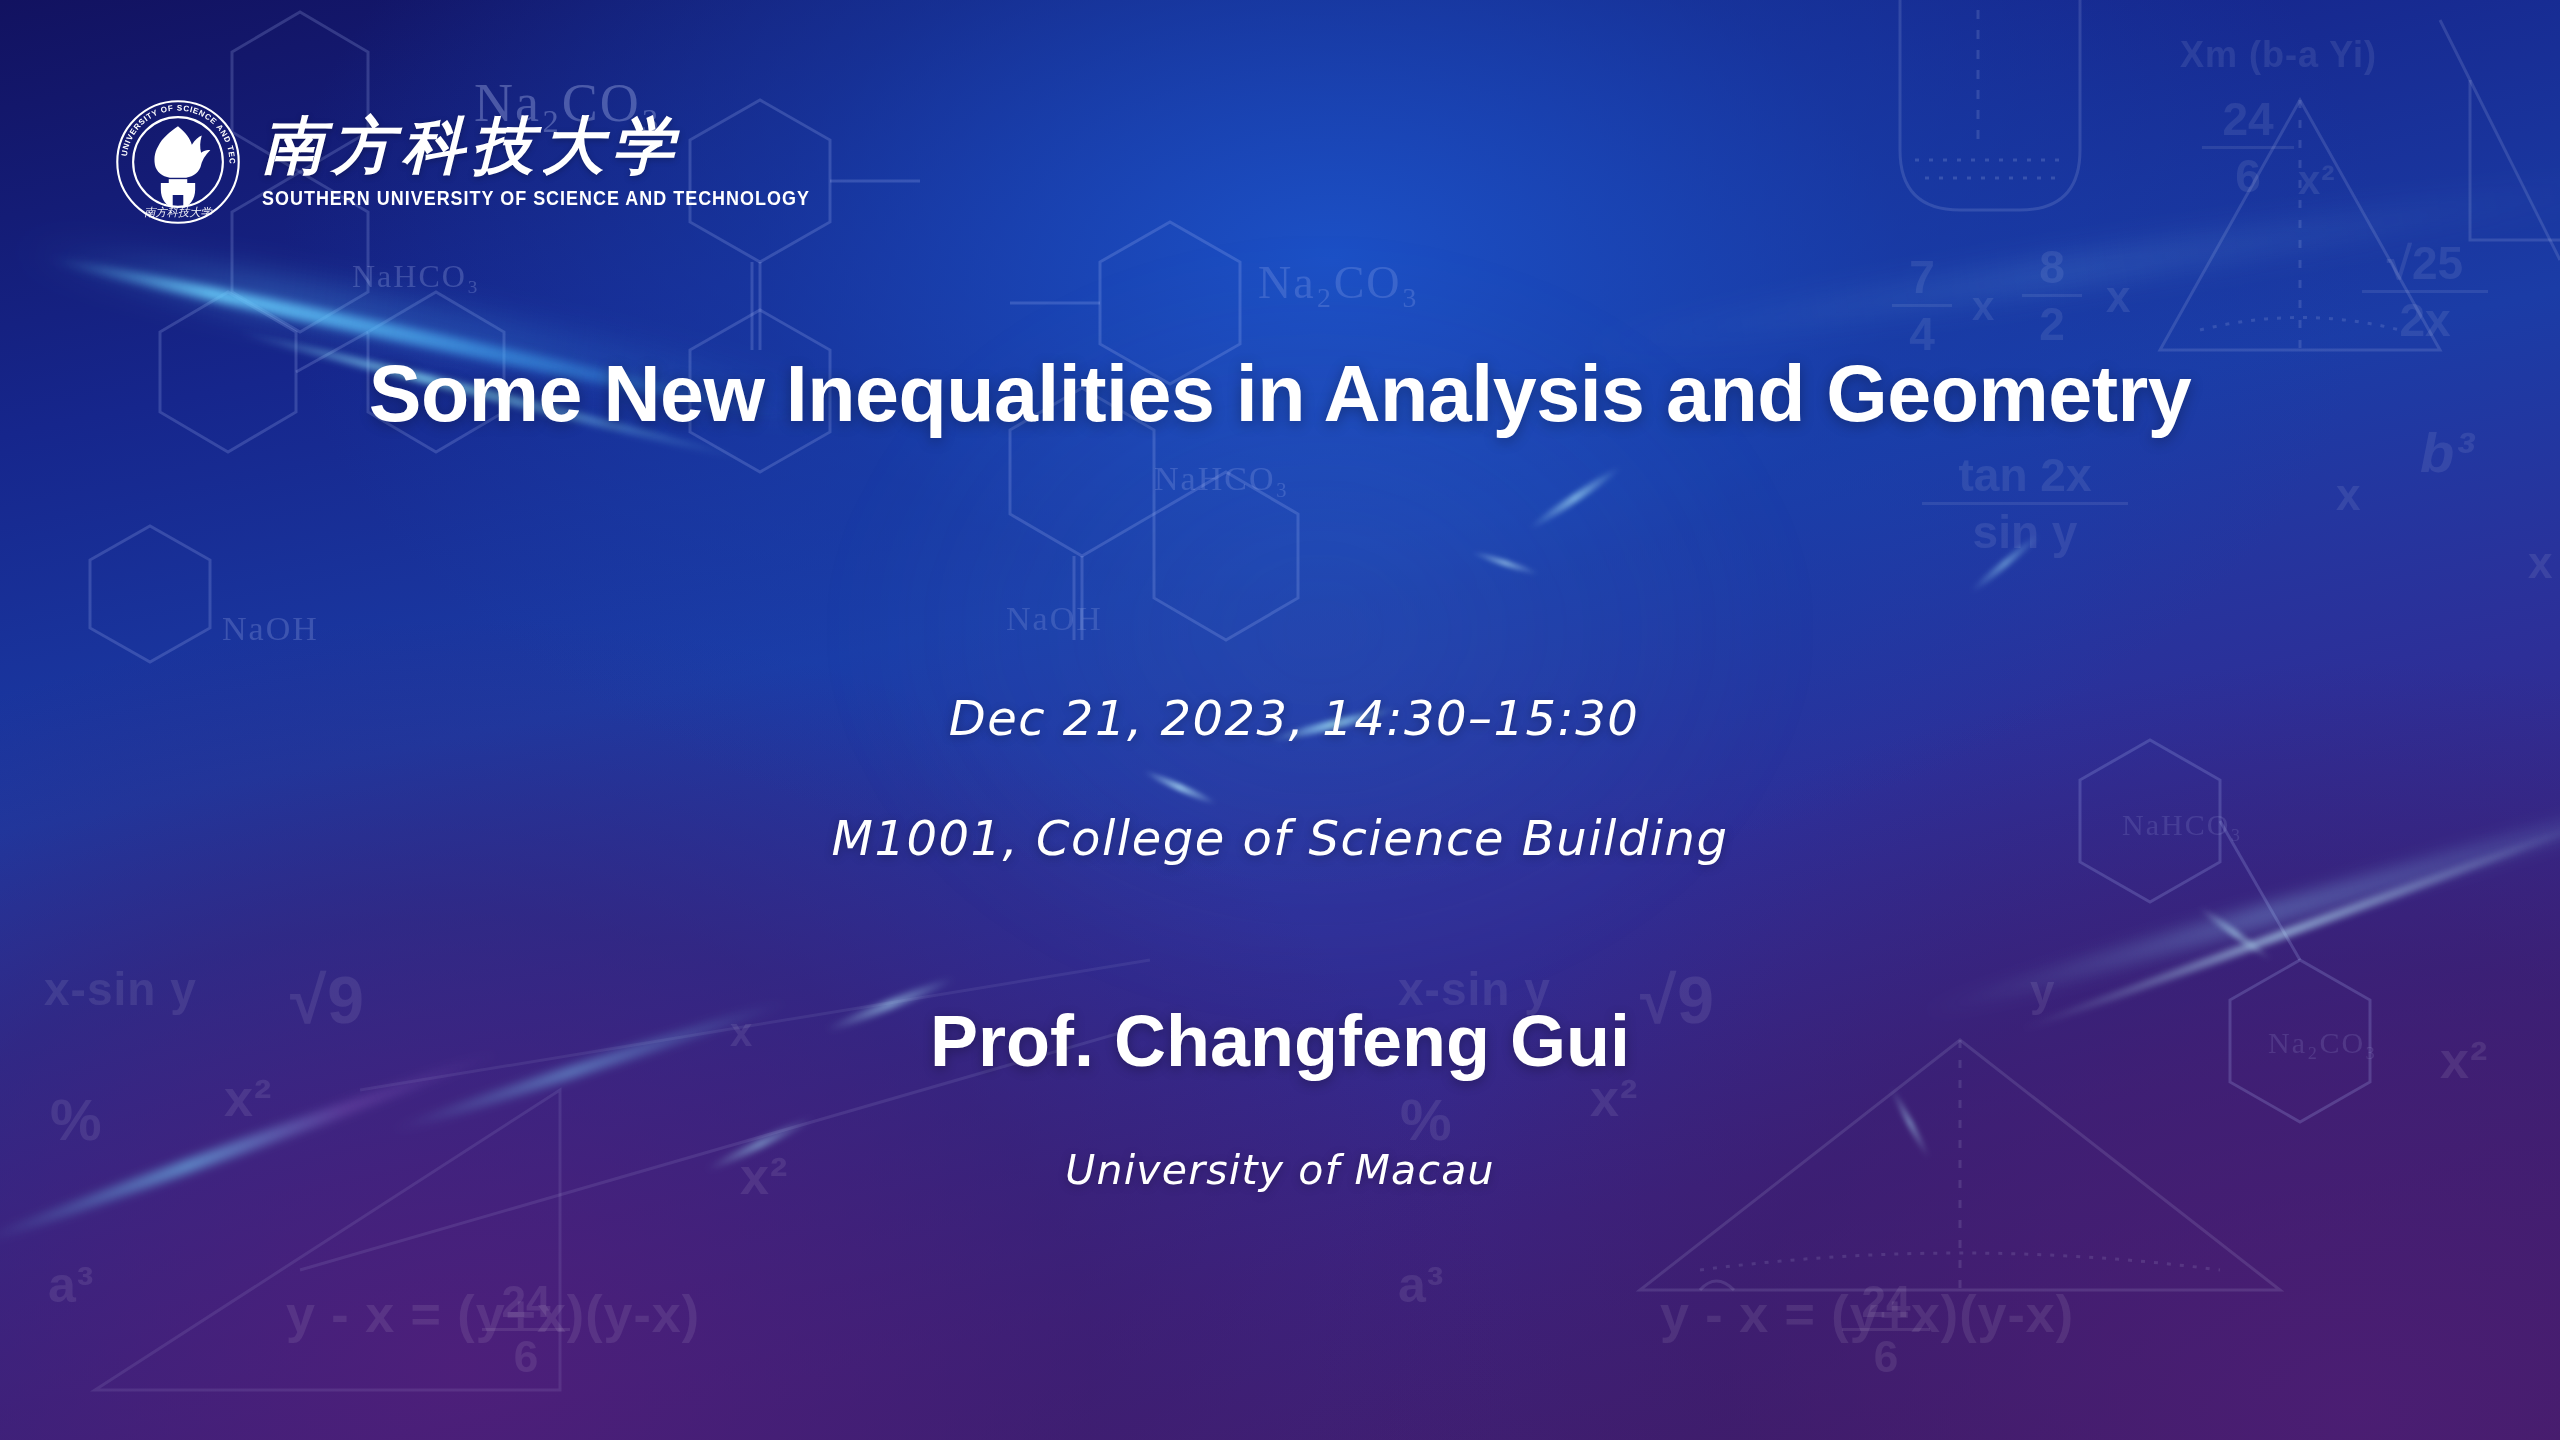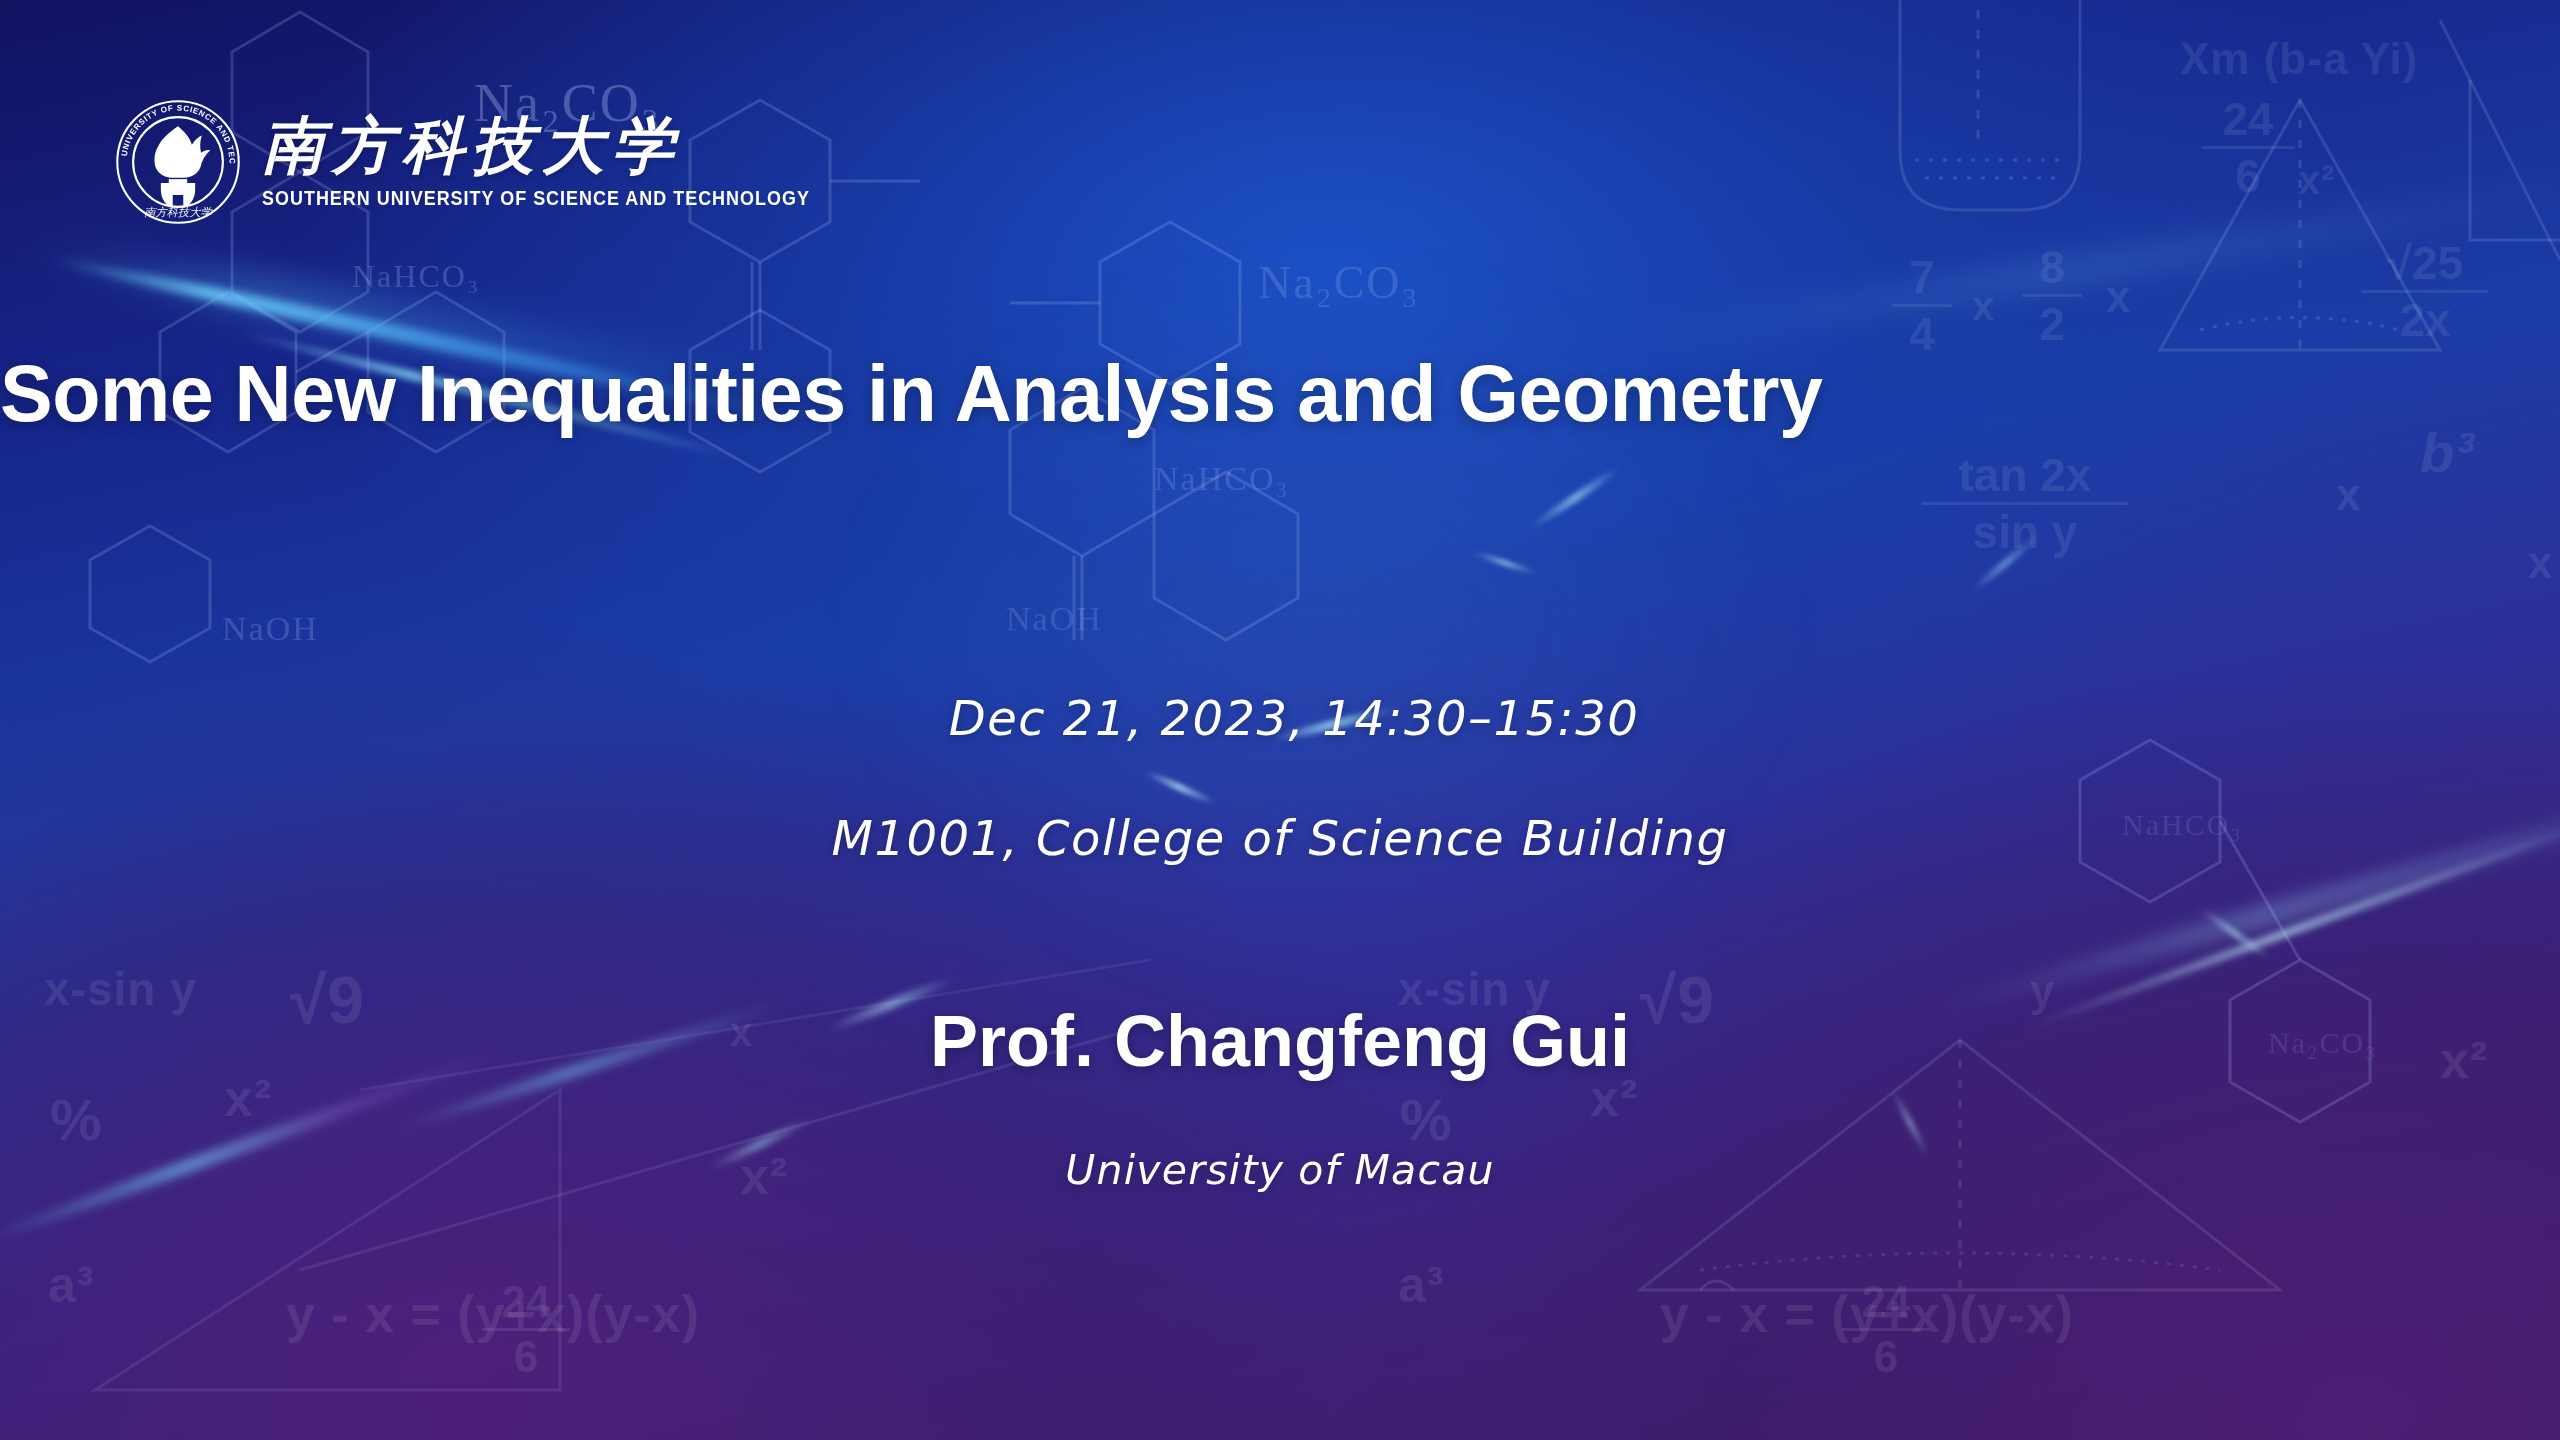--- a/index.html
+++ b/index.html
@@ -102,20 +102,21 @@
     transform: scaleX(0.92);
     transform-origin: left center;
     white-space: nowrap;
   }
 
   
   .title {
     position: absolute;
     left: 0; right: 0;
     top: 348px;
+    text-align: center;
     color: #ffffff;
     font-size: 79px;
     font-weight: 700;
     letter-spacing: -0.5px;
     text-shadow: 0 3px 14px rgba(0,0,0,0.30);
     z-index: 15;
   }
   .when, .where {
     position: absolute;
     left: 0; right: 0;
@@ -224,21 +225,21 @@
 
         <path d="M1700 1290 Q1716 1272 1734 1290" stroke-opacity="0.12"></path>
 
         <path d="M300 1270 L1130 1030" stroke-opacity="0.10"></path>
         <path d="M360 1090 L1150 960" stroke-opacity="0.08"></path>
       </g>
     </svg>
   </div>
 
   <div class="bg-layer">
-    <span class="math-txt" style="left:2180px; top:34px; font-size:44px;">Xm (b-a Yi)</span>
+    <span class="math-txt" style="left:2180px; top:34px; font-size:36px;">Xm (b-a Yi)</span>
 
     <span class="math-txt" style="left:44px;  top:962px; font-size:46px;">x-sin y</span>
     <span class="math-txt" style="left:1398px; top:962px; font-size:46px;">x-sin y</span>
 
     <span class="math-txt" style="left:290px; top:962px; font-size:66px;">√9</span>
     <span class="math-txt" style="left:1640px; top:962px; font-size:66px;">√9</span>
 
     <span class="math-txt" style="left:730px; top:1010px; font-size:40px;">x</span>
     <span class="math-txt" style="left:2030px; top:966px; font-size:44px;">y</span>
 

